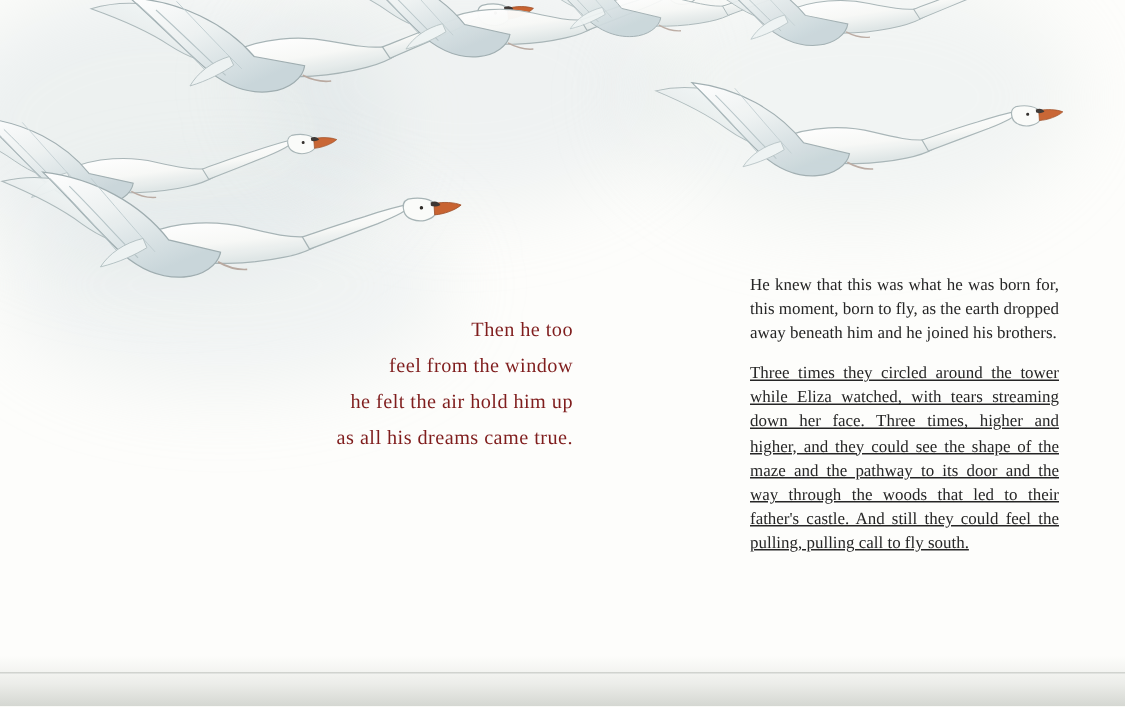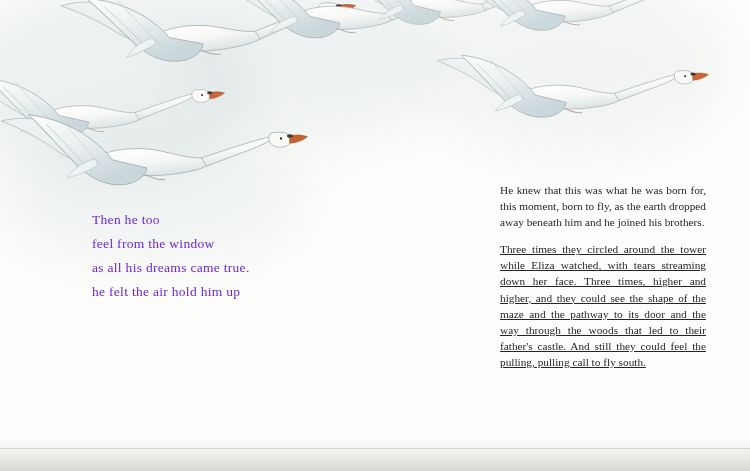--- a/index.html
+++ b/index.html
@@ -50,24 +50,24 @@
     height: 1px;
     background: rgba(180,184,178,0.55);
   }
 
   
   #verse {
     position: absolute;
     left: 92px;
     top: 208px;
     width: 290px;
-    text-align: left;
+    text-align: right;
     font-size: 13.5px;
     line-height: 24px;
-    color: #6d28d9;
+    color: #7f1d1d;
     letter-spacing: 0.3px;
   }
   #verse .line { display: block; white-space: nowrap; }
 
   #prose {
     position: absolute;
     left: 472px;
     top: 182px;
     width: 206px;
     font-size: 11.3px;
@@ -167,22 +167,22 @@
       </g>
     </svg>
 
     <div class="ground-shadow"></div>
     <div class="ground-line"></div>
   </div>
 
   <div id="verse">
     <span class="line">Then he too</span>
     <span class="line">feel from the window</span>
+    <span class="line">he felt the air hold him up</span>
     <span class="line">as all his dreams came true.</span>
-    <span class="line">he felt the air hold him up</span>
   </div>
 
   <div id="prose">
     <p>He knew that this was what he was born for, this moment, born to fly, as the earth dropped away beneath him and he joined his brothers.</p>
     <p>Three times they circled around the tower while Eliza watched, with tears streaming down her face. Three times, higher and higher, and they could see the shape of the maze and the pathway to its door and the way through the woods that led to their father's castle. And still they could feel the pulling, pulling call to fly south.</p>
   </div>
 
 </div>
 
 </body></html>

